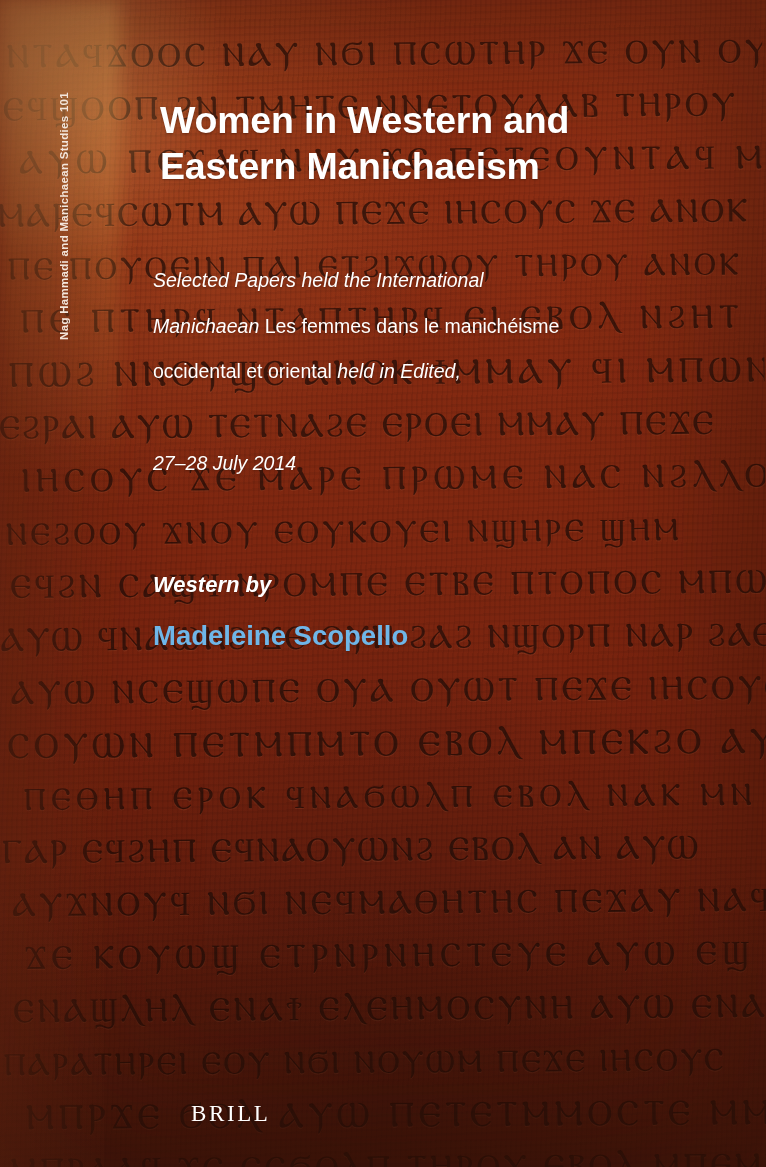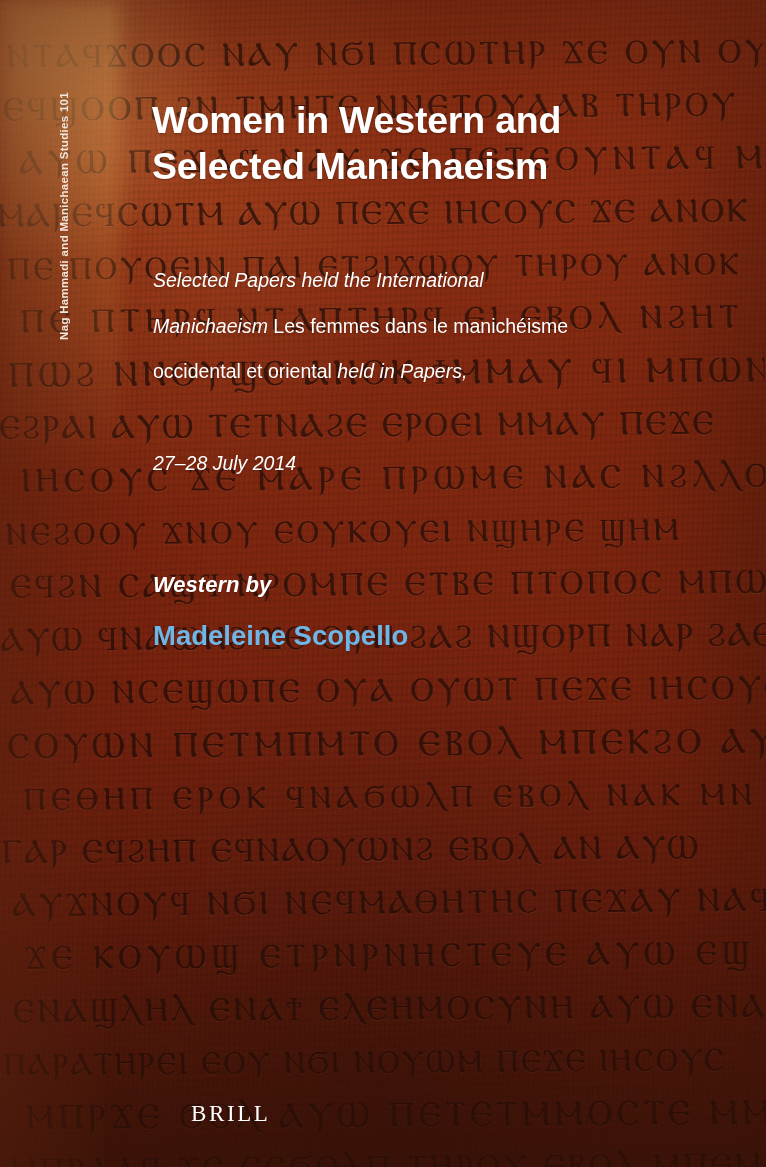--- a/index.html
+++ b/index.html
@@ -121,21 +121,21 @@
   .panel {
     position: absolute;
     left: 152px;
     top: 0;
     right: 0;
     bottom: 0;
   }
   .title {
     position: absolute;
     top: 98px;
-    left: 0;
+    left: 8px;
     right: 74px;
     color: #ffffff;
     font-size: 37.5px;
     font-weight: 700;
     line-height: 1.22;
     letter-spacing: -0.2px;
     text-shadow: 0 1px 2px rgba(60,20,8,0.45);
   }
   .subtitle {
     position: absolute;
@@ -223,27 +223,27 @@
   <div class="bg-vignette"></div>
 
   <div class="spine">
     <div class="series-text">Nag Hammadi and Manichaean Studies 101</div>
   </div>
 
   <div class="panel">
 
     <div class="title">
       <span>Women in Western and</span><br>
-      <span>Selected Manichaeism</span>
+      <span>Eastern Manichaeism</span>
     </div>
 
     <div class="subtitle">
       <span>Selected Papers held the International</span><br>
-      <span>Manichaeism</span><span class="upright"> Les femmes dans le manichéisme</span><br>
-      <span class="upright">occidental et oriental </span><span>held in Papers,</span><br>
+      <span>Manichaean</span><span class="upright"> Les femmes dans le manichéisme</span><br>
+      <span class="upright">occidental et oriental </span><span>held in Edited,</span><br>
       <br>
       <span>27–28 July 2014</span>
     </div>
 
     <div class="edited-by">Western by</div>
     <div class="editor">Madeleine Scopello</div>
   </div>
 
   <div class="brill">BRILL</div>
 </div>

